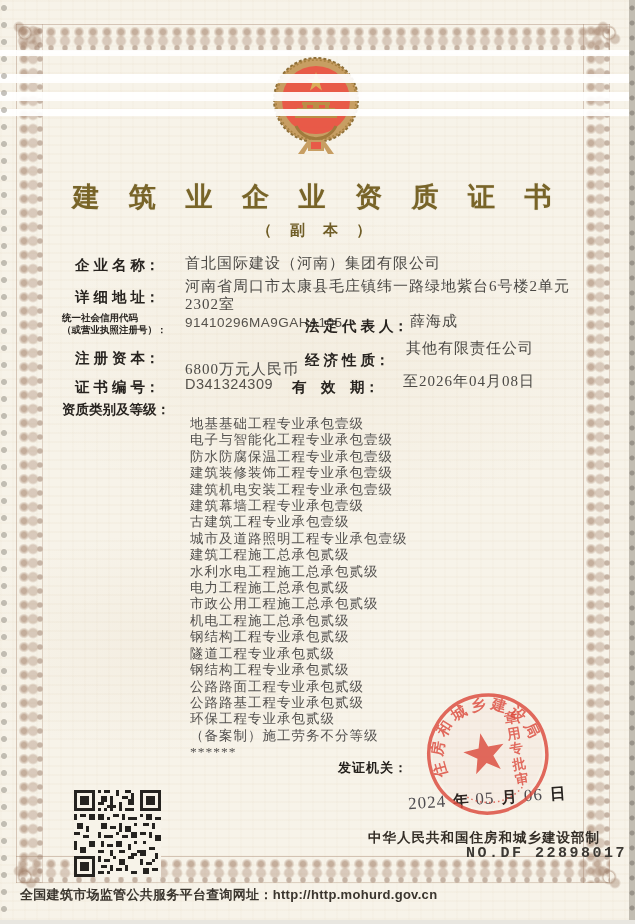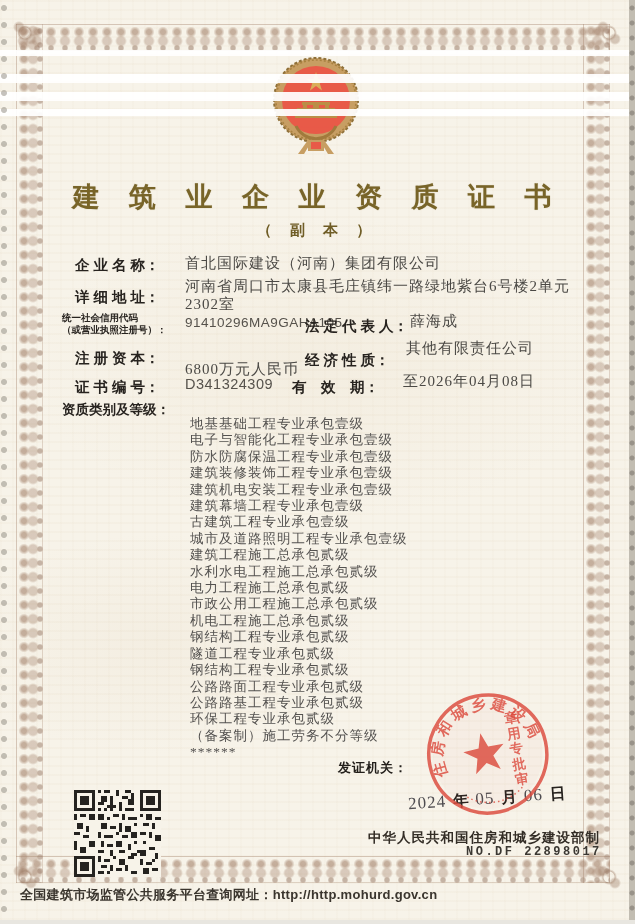--- a/index.html
+++ b/index.html
@@ -106,21 +106,21 @@
   .qr { position:absolute; left:74px; top:790px; z-index:2; }
   
   .seal { position:absolute; left:421px; top:688px; z-index:10; opacity:.82; transform:rotate(-12deg); }
   .seal-col {
     position:absolute; left:508px; top:710px; z-index:11; opacity:.8;
     width:17px; font-size:13.5px; font-weight:bold; color:#dc4a3d;
     text-align:center; line-height:15.5px; transform:rotate(-10deg);
   }
   
   .footer-query { position:absolute; left:20px; top:886px; font-size:13px; font-weight:bold; color:#3a352e; letter-spacing:.3px; }
-  .footer-serial { position:absolute; left:466px; top:845px; font-family:"Liberation Mono", monospace; font-size:12px; font-weight:bold; color:#3b3833; letter-spacing:2.5px; }
+  .footer-serial { position:absolute; left:466px; top:845px; font-family:"Liberation Mono", monospace; font-size:15px; font-weight:bold; color:#3b3833; letter-spacing:2.5px; }
 </style>
 </head>
 <body>
 
 <div class="page">
 
   <div class="fr fr-h fr-top"></div>
   <div class="fr fr-h fr-bottom"></div>
   <div class="fr fr-v fr-left"></div>
   <div class="fr fr-v fr-right"></div>

